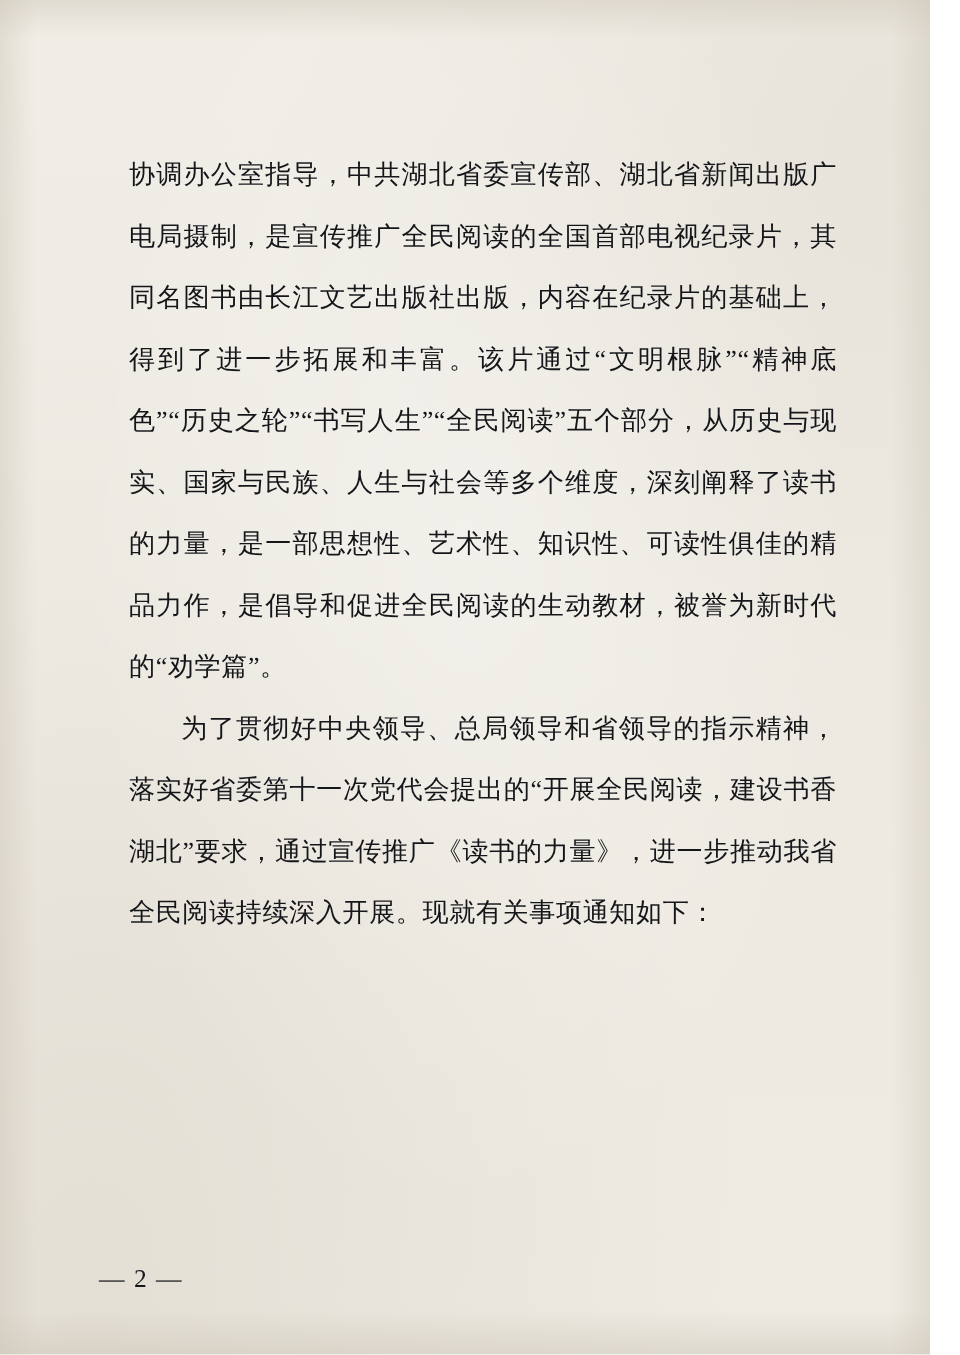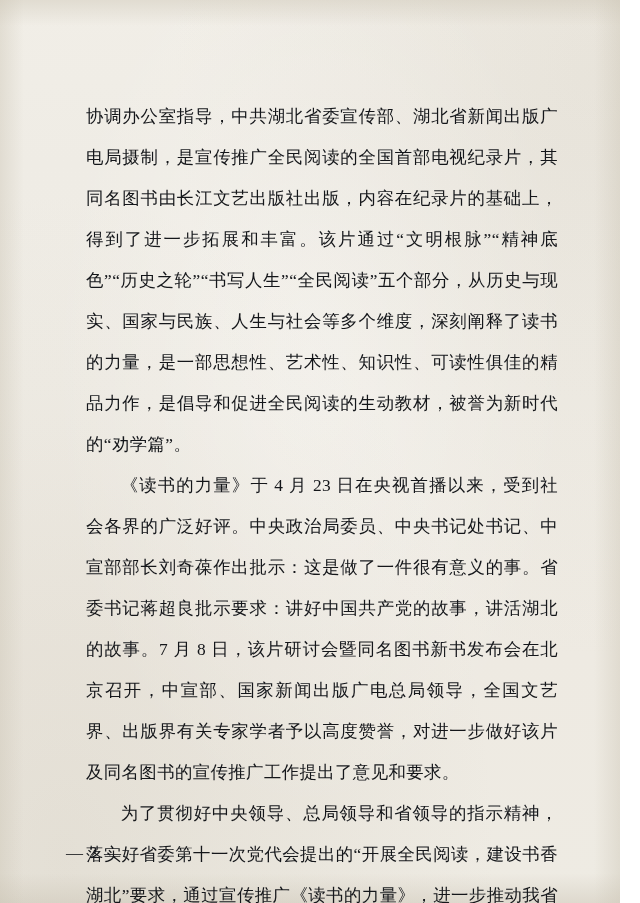--- a/index.html
+++ b/index.html
@@ -81,19 +81,18 @@
 <body>
 
 <div id="page">
   <div class="edge-top"></div>
   <div class="edge-bottom"></div>
   <div class="edge-left"></div>
   <div class="edge-right"></div>
 
   <div id="doc-body">
     <p class="para cont">协调办公室指导，中共湖北省委宣传部、湖北省新闻出版广电局摄制，是宣传推广全民阅读的全国首部电视纪录片，其同名图书由长江文艺出版社出版，内容在纪录片的基础上，得到了进一步拓展和丰富。该片通过“文明根脉”“精神底色”“历史之轮”“书写人生”“全民阅读”五个部分，从历史与现实、国家与民族、人生与社会等多个维度，深刻阐释了读书的力量，是一部思想性、艺术性、知识性、可读性俱佳的精品力作，是倡导和促进全民阅读的生动教材，被誉为新时代的“劝学篇”。</p>
-    <p class="para">《读书的力量》于 4 月 23 日在央视首播以来，受到社会各界的广泛好评。中央政治局委员、中央书记处书记、中宣部部长刘奇葆作出批示：这是做了一件很有意义的事。省委书记蒋超良批示要求：讲好中国共产党的故事，讲活湖北的故事。7 月 8 日，该片研讨会暨同名图书新书发布会在北京召开，中宣部、国家新闻出版广电总局领导，全国文艺界、出版界有关专家学者予以高度赞誉，对进一步做好该片及同名图书的宣传推广工作提出了意见和要求。</p>
     <p class="para">为了贯彻好中央领导、总局领导和省领导的指示精神，落实好省委第十一次党代会提出的“开展全民阅读，建设书香湖北”要求，通过宣传推广《读书的力量》，进一步推动我省全民阅读持续深入开展。现就有关事项通知如下：</p>
 
   </div>
 
   <div id="page-number">— 2 —</div>
 </div>
 
 </body></html>

